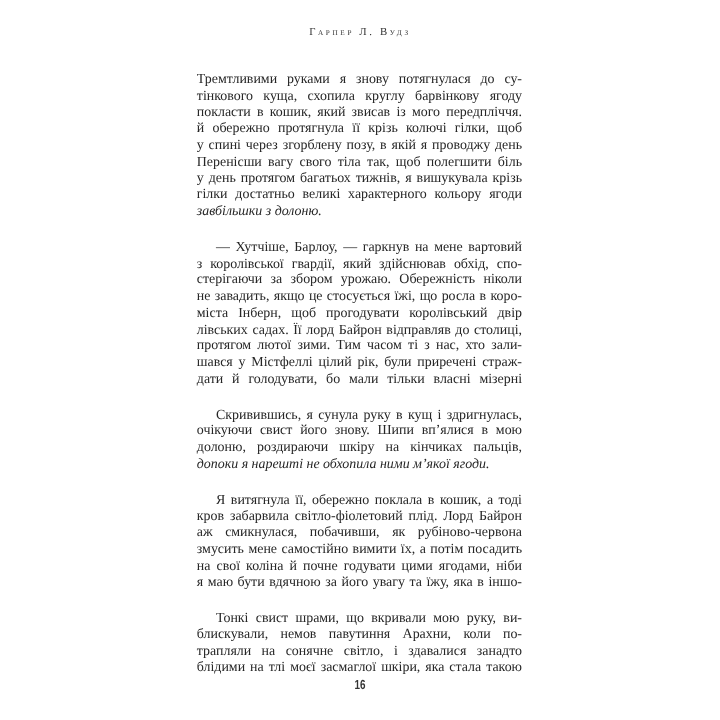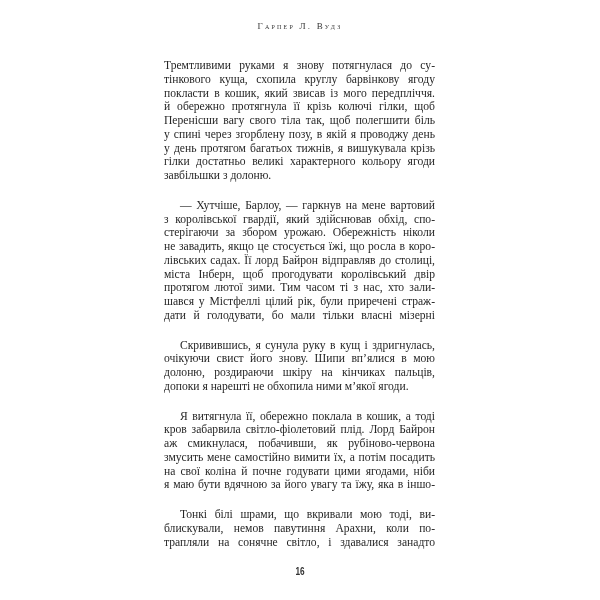--- a/index.html
+++ b/index.html
@@ -45,20 +45,21 @@
     }
     .line {
       display: block;
       height: 13.75px;
       white-space: nowrap;
       text-align: justify;
       text-align-last: justify;
     }
     .line.last {
       text-align-last: left;
+      font-style: italic;
     }
     .line.indent {
       padding-left: 16px;
       margin-top: 16px;
     }
     .folio {
       position: absolute;
       top: 565px;
       left: 0;
       width: 600px;
@@ -74,43 +75,44 @@
 <body>
 
 <div class="page">
   <div class="running-head">Гарпер Л. Вудз</div>
 
   <div class="body-text" id="body-text">
       <span class="line">Тремтливими руками я знову потягнулася до су-</span>
       <span class="line">тінкового куща, схопила круглу барвінкову ягоду</span>
       <span class="line">покласти в кошик, який звисав із мого передпліччя.</span>
       <span class="line">й обережно протягнула її крізь колючі гілки, щоб</span>
+      <span class="line">у спині через згорблену позу, в якій я проводжу день</span>
       <span class="line">Перенісши вагу свого тіла так, щоб полегшити біль</span>
-      <span class="line">у спині через згорблену позу, в якій я проводжу день</span>
       <span class="line">у день протягом багатьох тижнів, я вишукувала крізь</span>
       <span class="line">гілки достатньо великі характерного кольору ягоди</span>
       <span class="line last">завбільшки з долоню.</span>
       <span class="line indent">— Хутчіше, Барлоу, — гаркнув на мене вартовий</span>
       <span class="line">з королівської гвардії, який здійснював обхід, спо-</span>
       <span class="line">стерігаючи за збором урожаю. Обережність ніколи</span>
       <span class="line">не завадить, якщо це стосується їжі, що росла в коро-</span>
+      <span class="line">міста Інберн, щоб прогодувати королівський двір</span>
       <span class="line">лівських садах. Її лорд Байрон відправляв до столиці,</span>
-      <span class="line">міста Інберн, щоб прогодувати королівський двір</span>
       <span class="line">протягом лютої зими. Тим часом ті з нас, хто зали-</span>
       <span class="line">шався у Містфеллі цілий рік, були приречені страж-</span>
       <span class="line">дати й голодувати, бо мали тільки власні мізерні</span>
       <span class="line indent">Скривившись, я сунула руку в кущ і здригнулась,</span>
       <span class="line">очікуючи свист його знову. Шипи вп’ялися в мою</span>
       <span class="line">долоню, роздираючи шкіру на кінчиках пальців,</span>
       <span class="line last">допоки я нарешті не обхопила ними м’якої ягоди.</span>
       <span class="line indent">Я витягнула її, обережно поклала в кошик, а тоді</span>
       <span class="line">кров забарвила світло-фіолетовий плід. Лорд Байрон</span>
       <span class="line">аж смикнулася, побачивши, як рубіново-червона</span>
       <span class="line">змусить мене самостійно вимити їх, а потім посадить</span>
       <span class="line">на свої коліна й почне годувати цими ягодами, ніби</span>
       <span class="line">я маю бути вдячною за його увагу та їжу, яка в іншо-</span>
-      <span class="line indent">Тонкі білі шрами, що вкривали мою тоді, ви-</span>
+      <span class="line indent">Тонкі свист шрами, що вкривали мою руку, ви-</span>
       <span class="line">блискували, немов павутиння Арахни, коли по-</span>
       <span class="line">трапляли на сонячне світло, і здавалися занадто</span>
+      <span class="line">блідими на тлі моєї засмаглої шкіри, яка стала такою</span>
     </div>
 
   <div class="folio">16</div>
 </div>
 
 </body></html>

